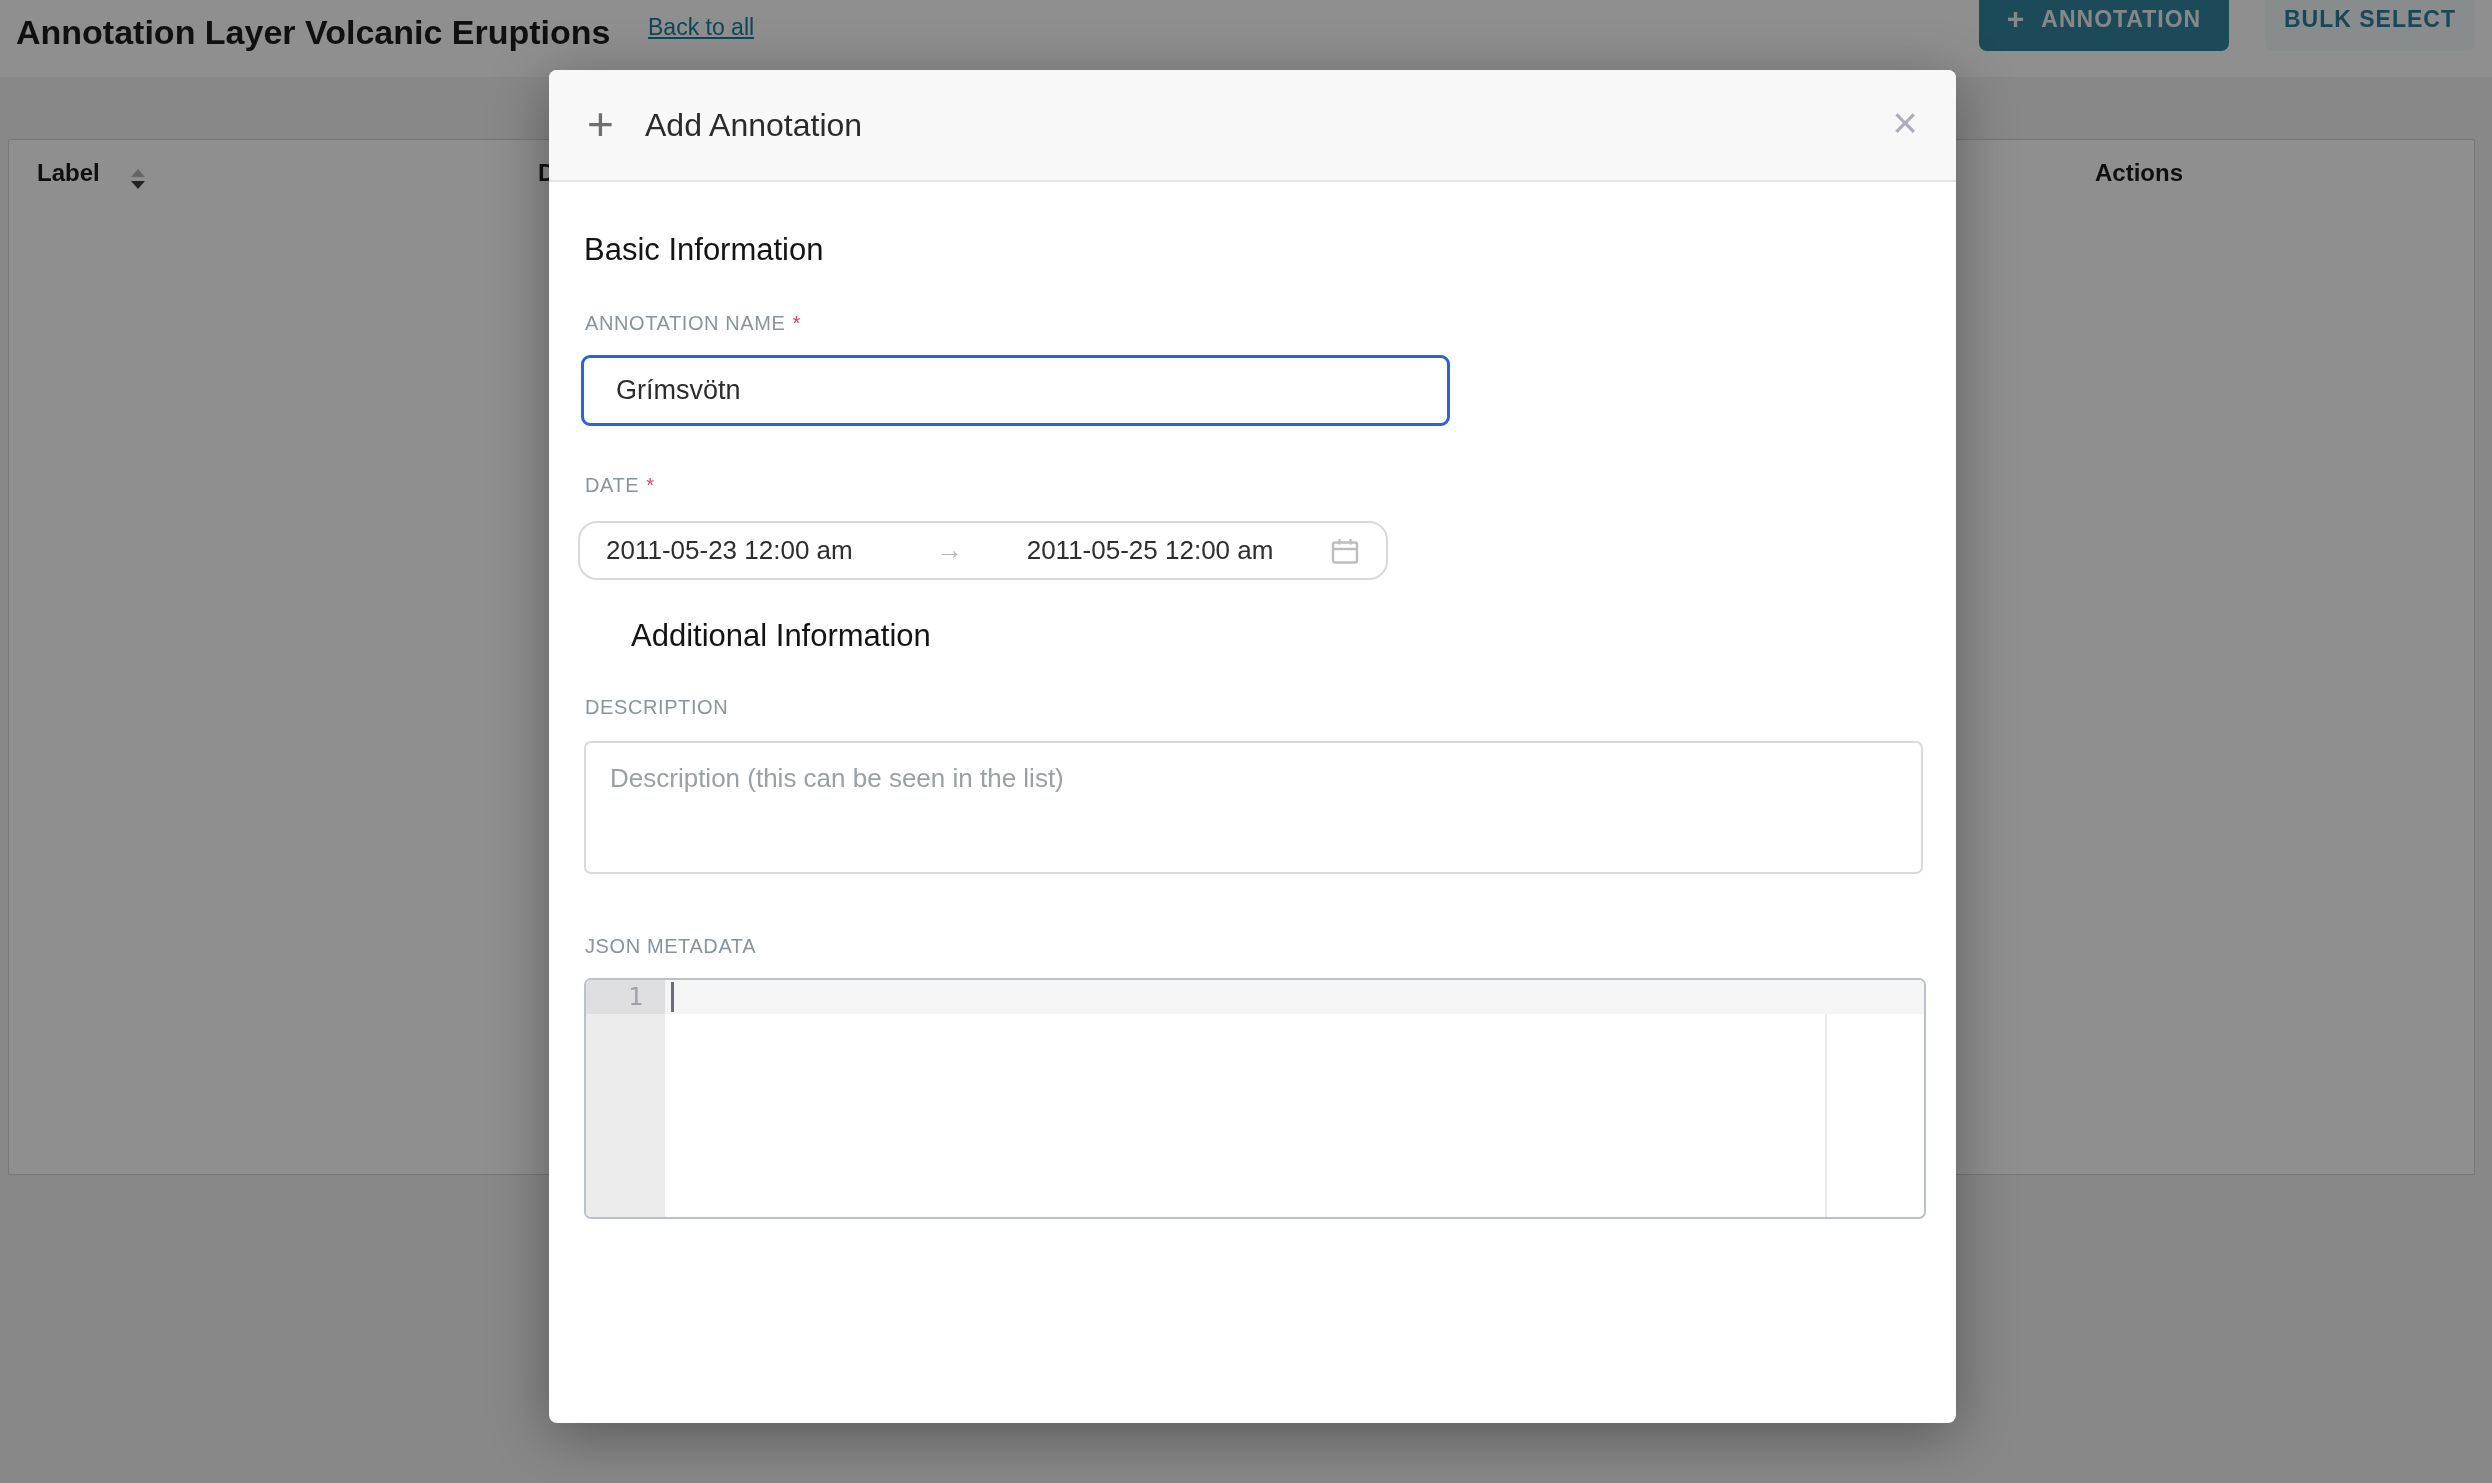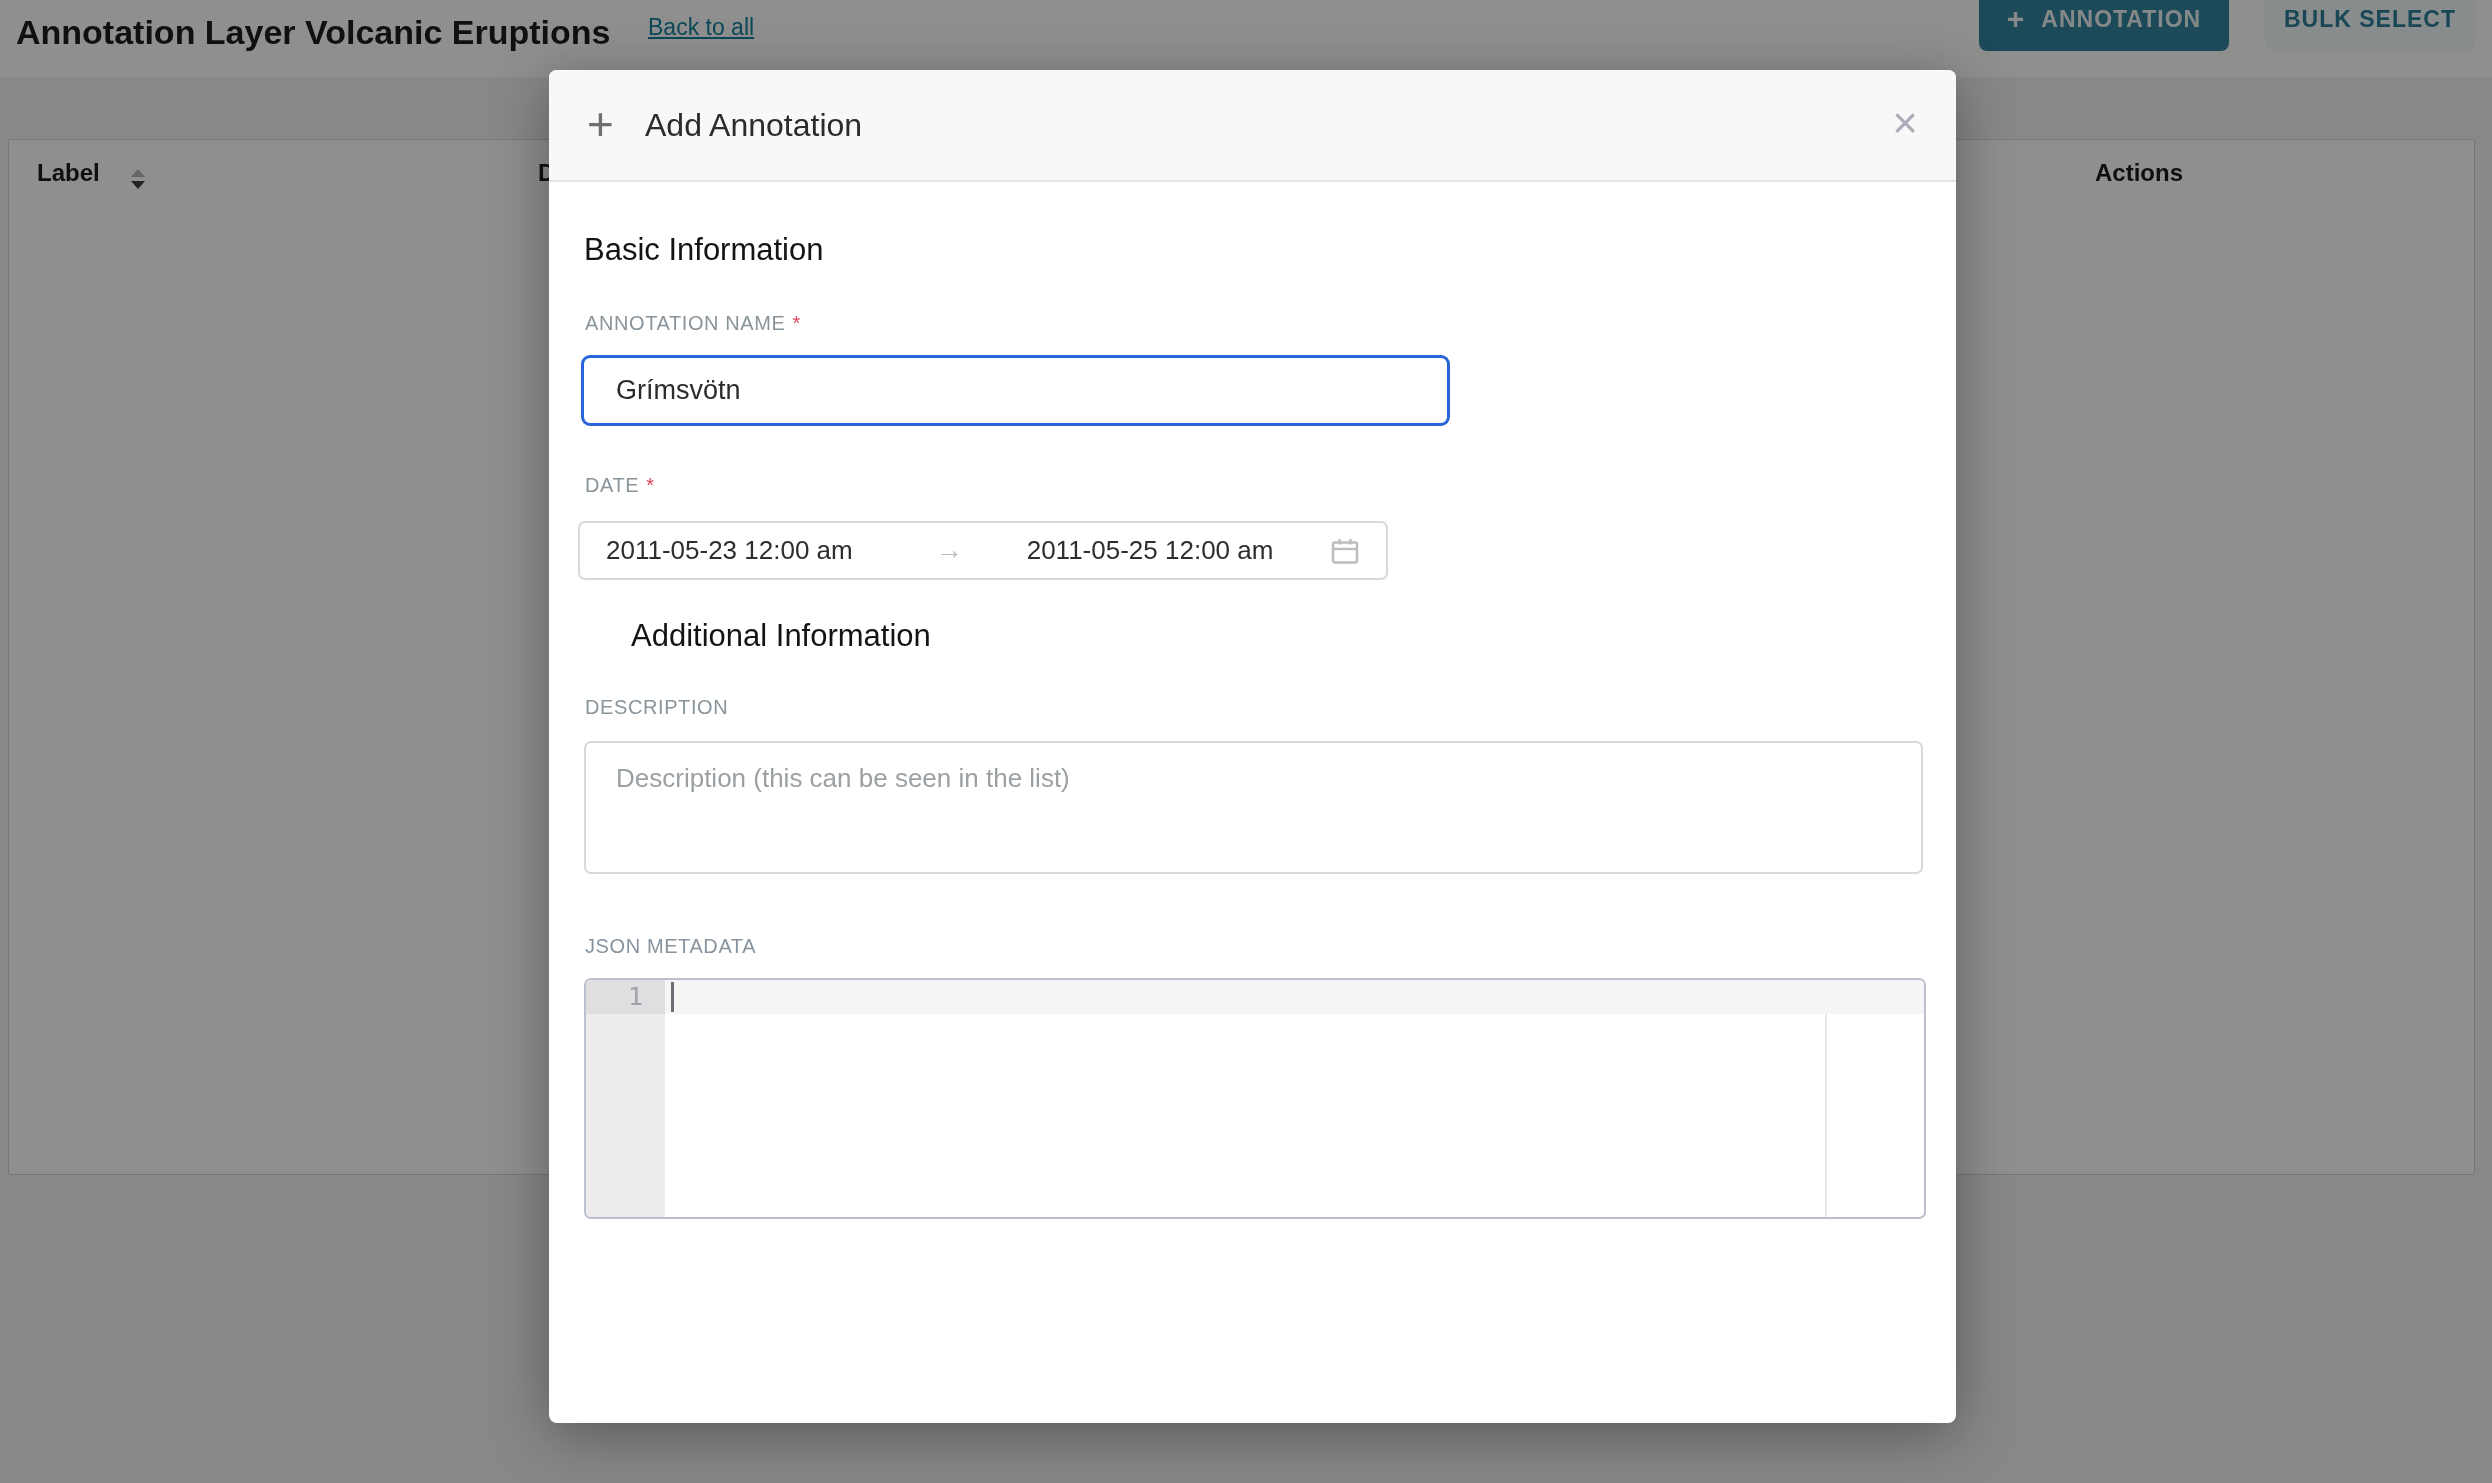--- a/index.html
+++ b/index.html
@@ -117,33 +117,33 @@
 
   .name-input {
     position:absolute; left:32px; top:285px; width:869px; height:71px;
     border:3px solid #2964d8; border-radius:9px; outline:none;
     font-family:"Liberation Sans", sans-serif;
     font-size:27px; color:#2c2c2c; padding:0 32px; background:#fff;
   }
 
   .date-input {
     position:absolute; left:29px; top:451px; width:810px; height:59px;
-    border:2px solid #d9d9d9; border-radius:7px; background:#fff;
+    border:2px solid #d9d9d9; border-radius:19px; background:#fff;
     display:flex; align-items:center; padding:0 26px;
     font-size:26px; color:#2e2e2e; cursor:pointer;
   }
   .date-arrow { color:#b9b9b9; margin-left:83px; font-size:27px; }
   .date-end   { margin-left:64px; }
   .cal-icon   { margin-left:auto; display:flex; align-items:center; }
 
   .desc-textarea {
     position:absolute; left:35px; top:671px; width:1339px; height:133px;
     border:2px solid #d9d9d9; border-radius:7px; resize:none; outline:none;
     font-family:"Liberation Sans", sans-serif;
-    font-size:26px; color:#2c2c2c; padding:20px 30px; background:#fff;
+    font-size:26px; color:#2c2c2c; padding:20px 24px; background:#fff;
   }
   .desc-textarea::placeholder { color:#9aa0a3; opacity:1; }
 
   .json-editor {
     position:absolute; left:35px; top:908px; width:1342px; height:241px;
     border:2px solid #bac0cd; border-radius:7px; background:#fff;
     overflow:hidden; cursor:text;
   }
   .json-gutter {
     position:absolute; left:0; top:0; bottom:0; width:79px; background:#ececec;

